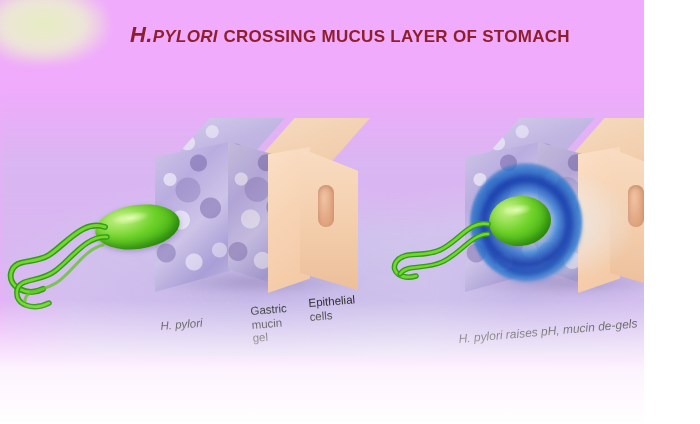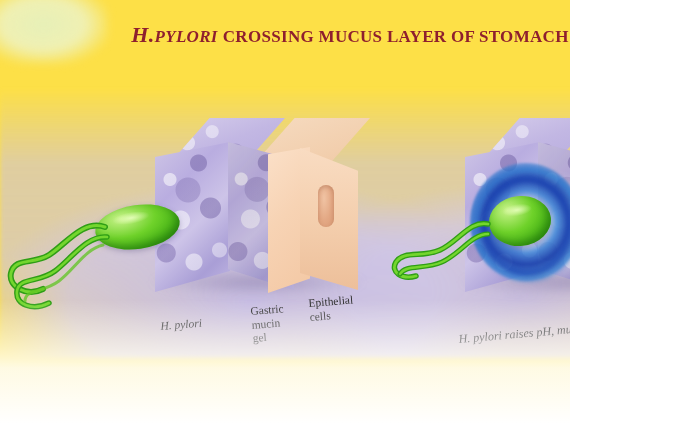--- a/index.html
+++ b/index.html
@@ -2,21 +2,21 @@
 <html><head>
 <meta charset="utf-8">
 <style>
   html,body{margin:0;padding:0;}
   body{
     width:700px;height:424px;overflow:hidden;
     background:#ffffff;
     font-family:"Liberation Sans",sans-serif;
     position:relative;
   }
-  #stage{position:absolute;inset:0;width:570px;height:424px;overflow:hidden;background:#fde047;font-family:Liberation Serif, serif;}
+  #stage{position:absolute;inset:0;width:644px;height:424px;overflow:hidden;background:#f0abfc;}
 
   
   .blob-yellow{
     position:absolute;left:-10px;top:-8px;width:118px;height:72px;
     background:radial-gradient(ellipse at 45% 45%, rgba(229,240,190,0.95) 0%, rgba(236,244,206,0.8) 45%, rgba(255,255,255,0) 78%);
     filter:blur(4px);
   }
 
   
   .haze{

